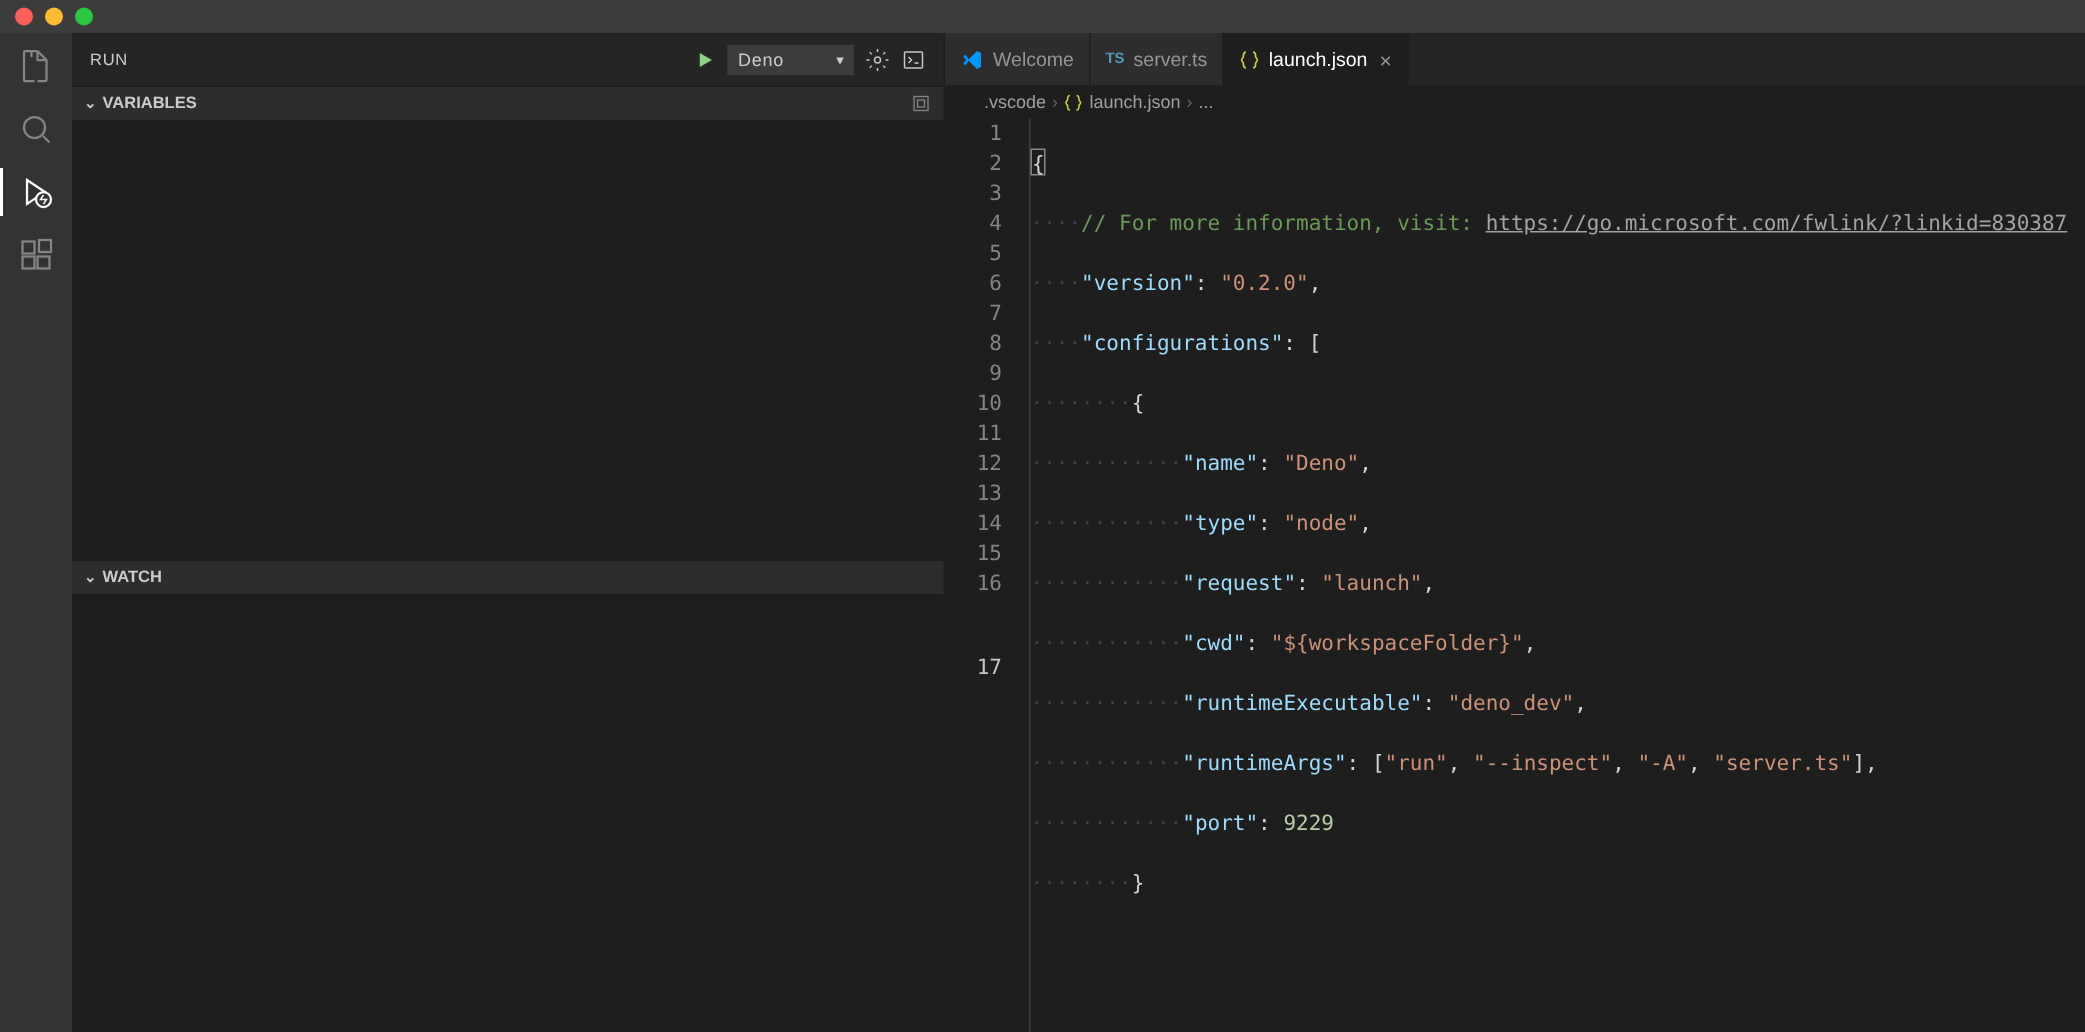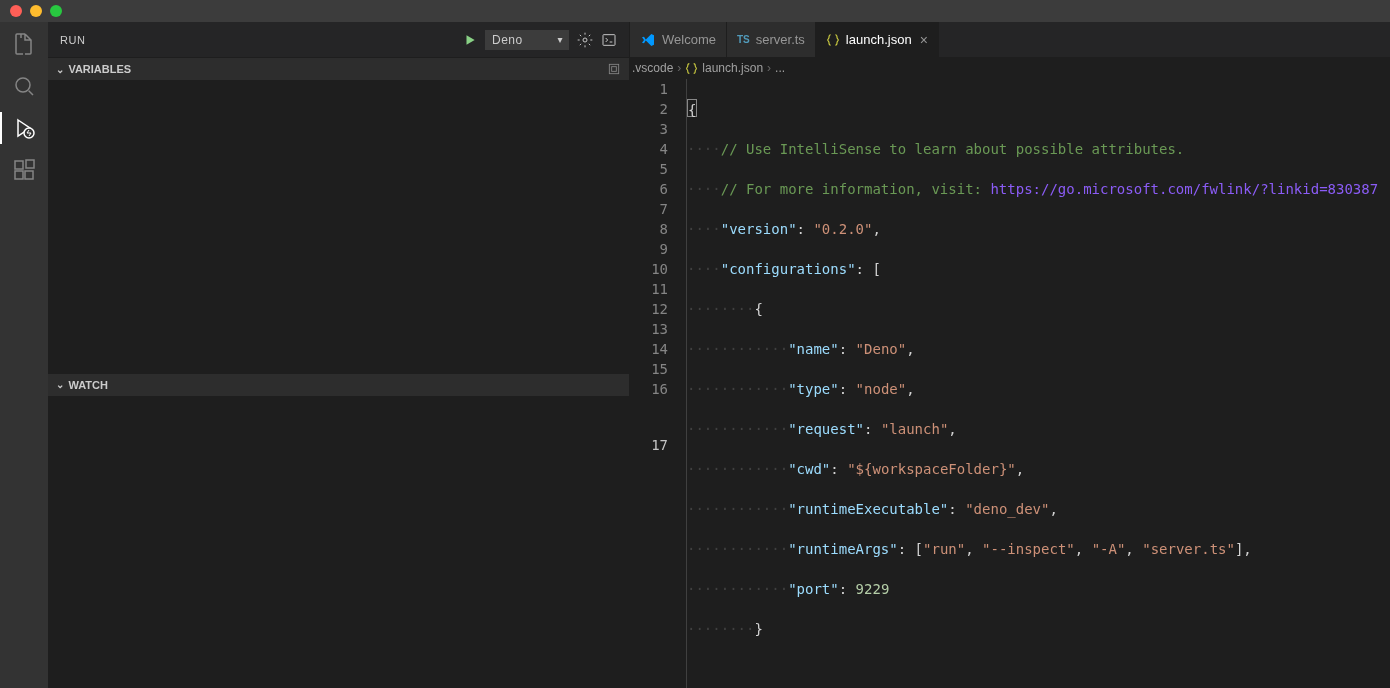--- a/index.html
+++ b/index.html
@@ -181,21 +181,21 @@
 .tab-icon { display: flex; align-items: center; }
 .tab-close {
   color: #969696;
   font-size: 14px;
   margin-left: 2px;
 }
 .breadcrumbs {
   height: 22px;
   display: flex;
   align-items: center;
-  padding: 0 2px;
+  padding: 0 26px;
   font-size: 12px;
   color: #a0a0a0;
   gap: 4px;
   background: #1e1e1e;
 }
 .breadcrumb-sep { color: #666; font-size: 12px; }
 .breadcrumb-icon { display: flex; align-items: center; }
 .editor {
   flex: 1;
   display: flex;
@@ -222,21 +222,21 @@
   border-left: 1px solid #404040;
   padding-left: 0;
 }
 .code-line { height: 20px; padding-left: 0; }
 .ws { color: #404040; }
 .punct { color: #d4d4d4; }
 .key { color: #9cdcfe; }
 .str { color: #ce9178; }
 .num { color: #b5cea8; }
 .comment { color: #6a9955; }
-.link { color: #8b5cf6; }
+.link { color: #a3a3a3; text-decoration: underline; }
 .cursor-box {
   border: 1px solid #888;
   display: inline-block;
   height: 18px;
   vertical-align: top;
 }
 svg { display: block; }
 </style>
 </head>
 <body>
@@ -382,21 +382,20 @@
             <div class="ln">11</div>
             <div class="ln">12</div>
           <div class="ln">13</div>
             <div class="ln">14</div>
             <div class="ln">15</div>
             <div class="ln">16</div>
           <div class="ln current">17</div>
         </div>
         <div class="code">
 <div class="code-line"><span class="punct cursor-box">{</span></div>
-<div class="code-line"><span class="ws">····</span><span class="comment">// Use IntelliSense to learn about possible attributes.</span></div>
 <div class="code-line"><span class="ws">····</span><span class="comment">// For more information, visit: </span><span class="link">https://go.microsoft.com/fwlink/?linkid=830387</span></div>
 <div class="code-line"><span class="ws">····</span><span class="key">"version"</span><span class="punct">: </span><span class="str">"0.2.0"</span><span class="punct">,</span></div>
 <div class="code-line"><span class="ws">····</span><span class="key">"configurations"</span><span class="punct">: [</span></div>
 <div class="code-line"><span class="ws">········</span><span class="punct">{</span></div>
 <div class="code-line"><span class="ws">············</span><span class="key">"name"</span><span class="punct">: </span><span class="str">"Deno"</span><span class="punct">,</span></div>
 <div class="code-line"><span class="ws">············</span><span class="key">"type"</span><span class="punct">: </span><span class="str">"node"</span><span class="punct">,</span></div>
 <div class="code-line"><span class="ws">············</span><span class="key">"request"</span><span class="punct">: </span><span class="str">"launch"</span><span class="punct">,</span></div>
 <div class="code-line"><span class="ws">············</span><span class="key">"cwd"</span><span class="punct">: </span><span class="str">"${workspaceFolder}"</span><span class="punct">,</span></div>
 <div class="code-line"><span class="ws">············</span><span class="key">"runtimeExecutable"</span><span class="punct">: </span><span class="str">"deno_dev"</span><span class="punct">,</span></div>
 <div class="code-line"><span class="ws">············</span><span class="key">"runtimeArgs"</span><span class="punct">: [</span><span class="str">"run"</span><span class="punct">, </span><span class="str">"--inspect"</span><span class="punct">, </span><span class="str">"-A"</span><span class="punct">, </span><span class="str">"server.ts"</span><span class="punct">],</span></div>

